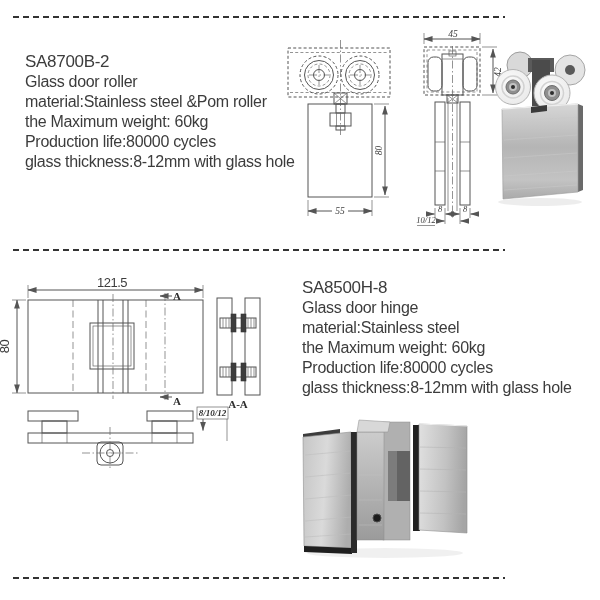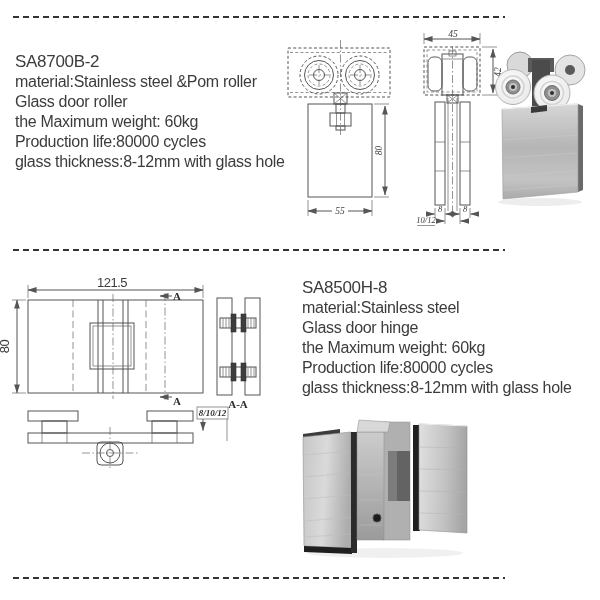--- a/index.html
+++ b/index.html
@@ -26,24 +26,24 @@
 </style>
 </head>
 <body>
 
 <div class="canvas">
 
   <div class="sep" style="top:16px;"></div>
   <div class="sep" style="top:249px;"></div>
   <div class="sep" style="top:577px;"></div>
 
-  <div class="textblock" style="left:15px;top:52px;">
+  <div class="textblock" style="left:25px;top:52px;">
     <div class="t-title">SA8700B-2</div>
+    <div>Glass door roller</div>
     <div>material:Stainless steel &amp;Pom roller</div>
-    <div>Glass door roller</div>
     <div>the Maximum weight: 60kg</div>
     <div>Production life:80000 cycles</div>
     <div>glass thickness:8-12mm with glass hole</div>
   </div>
 
   <svg class="abs" style="left:280px;top:35px;" width="115" height="185" viewBox="0 0 115 185">
     <defs>
       <marker id="arF" viewBox="0 0 10 10" refX="9.5" refY="5" markerWidth="9" markerHeight="9" orient="auto-start-reverse">
         <path d="M0,1.8 L10,5 L0,8.2 z" fill="#555"></path>
       </marker>
@@ -264,22 +264,22 @@
     <g>
       <rect class="lnthin" x="177" y="4" width="31" height="12"></rect>
       <text class="dimbox" x="192.5" y="13" text-anchor="middle">8/10/12</text>
       <line class="ln" x1="183" y1="16" x2="183" y2="27.5" marker-end="url(#arB)"></line>
       <path class="lnthin" d="M207 16 V38"></path>
     </g>
   </svg>
 
   <div class="textblock" style="left:302px;top:278px;">
     <div class="t-title">SA8500H-8</div>
+    <div>Glass door hinge</div>
     <div>material:Stainless steel</div>
-    <div>Glass door hinge</div>
     <div>the Maximum weight: 60kg</div>
     <div>Production life:80000 cycles</div>
     <div>glass thickness:8-12mm with glass hole</div>
   </div>
 
   <svg class="abs" style="left:295px;top:415px;" width="190" height="145" viewBox="0 0 190 145">
     <defs>
       <linearGradient id="gPlateL" x1="0" y1="0" x2="1" y2="0.15">
         <stop offset="0" stop-color="#c6c6c6"></stop>
           <stop offset="0.5" stop-color="#dadada"></stop>

